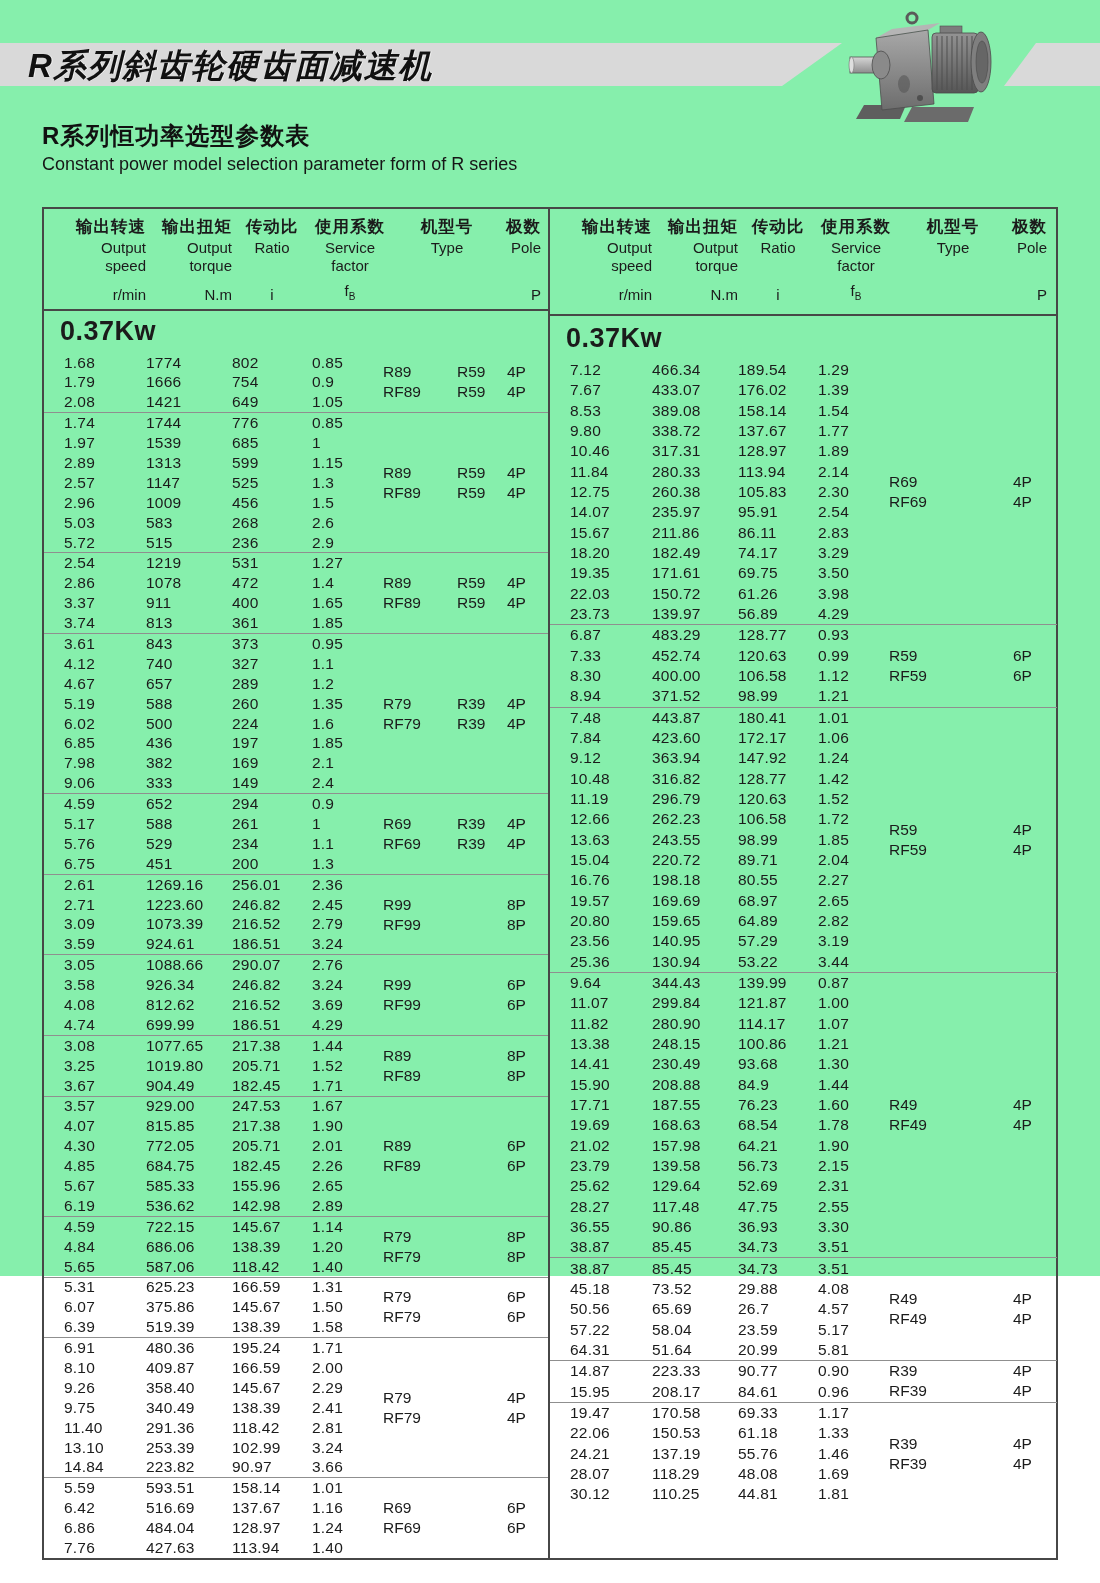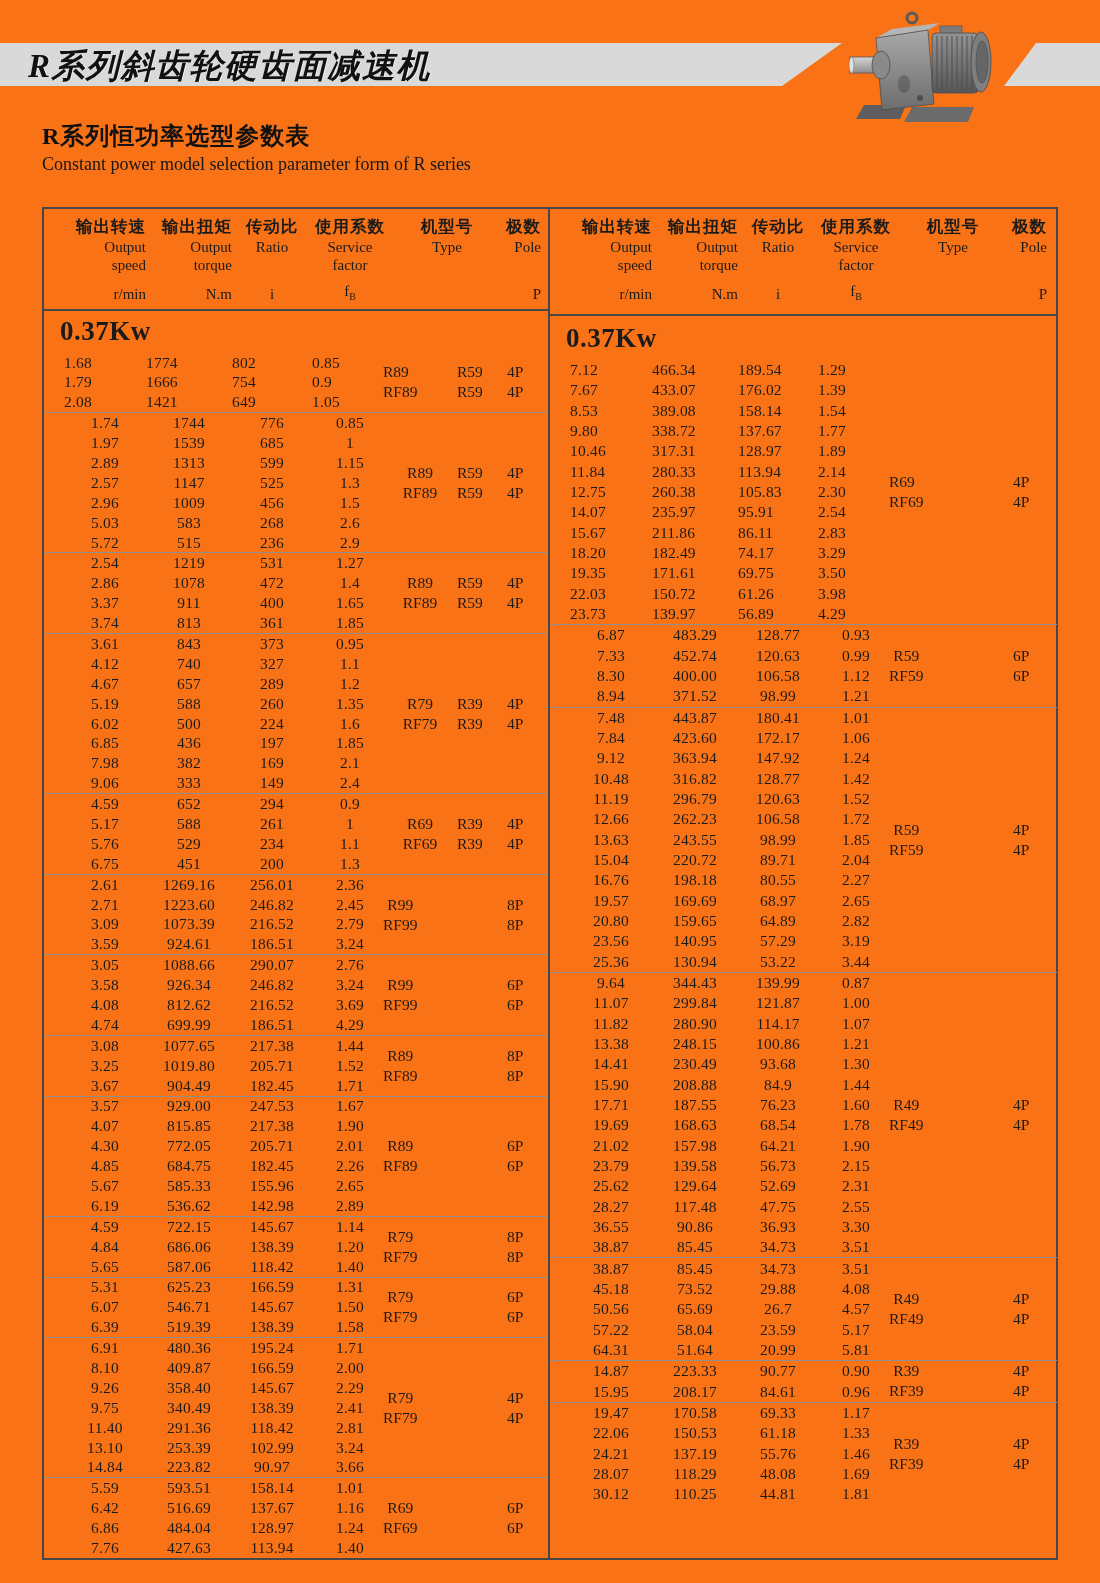--- a/index.html
+++ b/index.html
@@ -1,17 +1,17 @@
 <!DOCTYPE html>
 <html><head>
 <meta charset="utf-8">
 <style>
   html,body{margin:0;padding:0;background:#ffffff;}
   body{width:1100px;height:1583px;font-family:"Liberation Sans",sans-serif;color:#1b1b1b;overflow:hidden;}
-  .page{position:relative;width:1100px;height:1583px;background:#f97316;font-family:Liberation Serif, serif;}
+  .page{position:relative;width:1100px;height:1276px;background:#86efac;}
 
   
   .banner{position:absolute;left:0;top:0;width:1100px;height:140px;}
   .band{position:absolute;background:#d9d9d9;}
   .band-main{left:0;top:43px;width:842px;height:43px;
     clip-path:polygon(0 0,100% 0,calc(100% - 60px) 100%,0 100%);}
   .band-right{left:1004px;top:43px;width:96px;height:43px;
     clip-path:polygon(32px 0,100% 0,100% 100%,0 100%);}
   .banner-title{position:absolute;left:28px;top:44px;font-size:33px;font-weight:bold;
     font-style:italic;letter-spacing:1.5px;color:#111;
@@ -40,21 +40,21 @@
   .ha-l{text-align:right;}
   .ha-c{text-align:center;}
   .ha-r{text-align:right;padding-right:10px;}
   sub{font-size:10px;}
 
   .power{height:44px;display:flex;align-items:center;padding-left:16px;
     font-size:27px;font-weight:bold;letter-spacing:0.5px;}
 
   .groups{flex:1;display:flex;flex-direction:column;}
   .group{position:relative;}
-  .group + .group{border-top:1px solid var(--sep);text-align:center;}
+  .group + .group{border-top:1px solid var(--sep);}
   .row{display:grid;grid-template-columns:82px 86px 80px 76px;padding-left:20px;
     height:var(--rh);align-items:center;font-size:15.5px;letter-spacing:0.2px;}
   .typeblock{position:absolute;left:339px;top:50%;transform:translateY(-50%);
     font-size:15.5px;white-space:nowrap;}
   .typeline{line-height:20px;}
   .typeline .m1{display:inline-block;width:74px;}
   .poleblock{position:absolute;left:463px;top:50%;transform:translateY(-50%);
     font-size:15.5px;}
   .poleblock div{line-height:20px;}
 </style>
@@ -534,21 +534,21 @@
           </div>
           <div class="group">
             <div class="row">
               <span>5.31</span>
               <span>625.23</span>
               <span>166.59</span>
               <span>1.31</span>
             </div>
             <div class="row">
               <span>6.07</span>
-              <span>546.71</span>
+              <span>375.86</span>
               <span>145.67</span>
               <span>1.50</span>
             </div>
             <div class="row">
               <span>6.39</span>
               <span>519.39</span>
               <span>138.39</span>
               <span>1.58</span>
             </div>
             <div class="typeblock">

